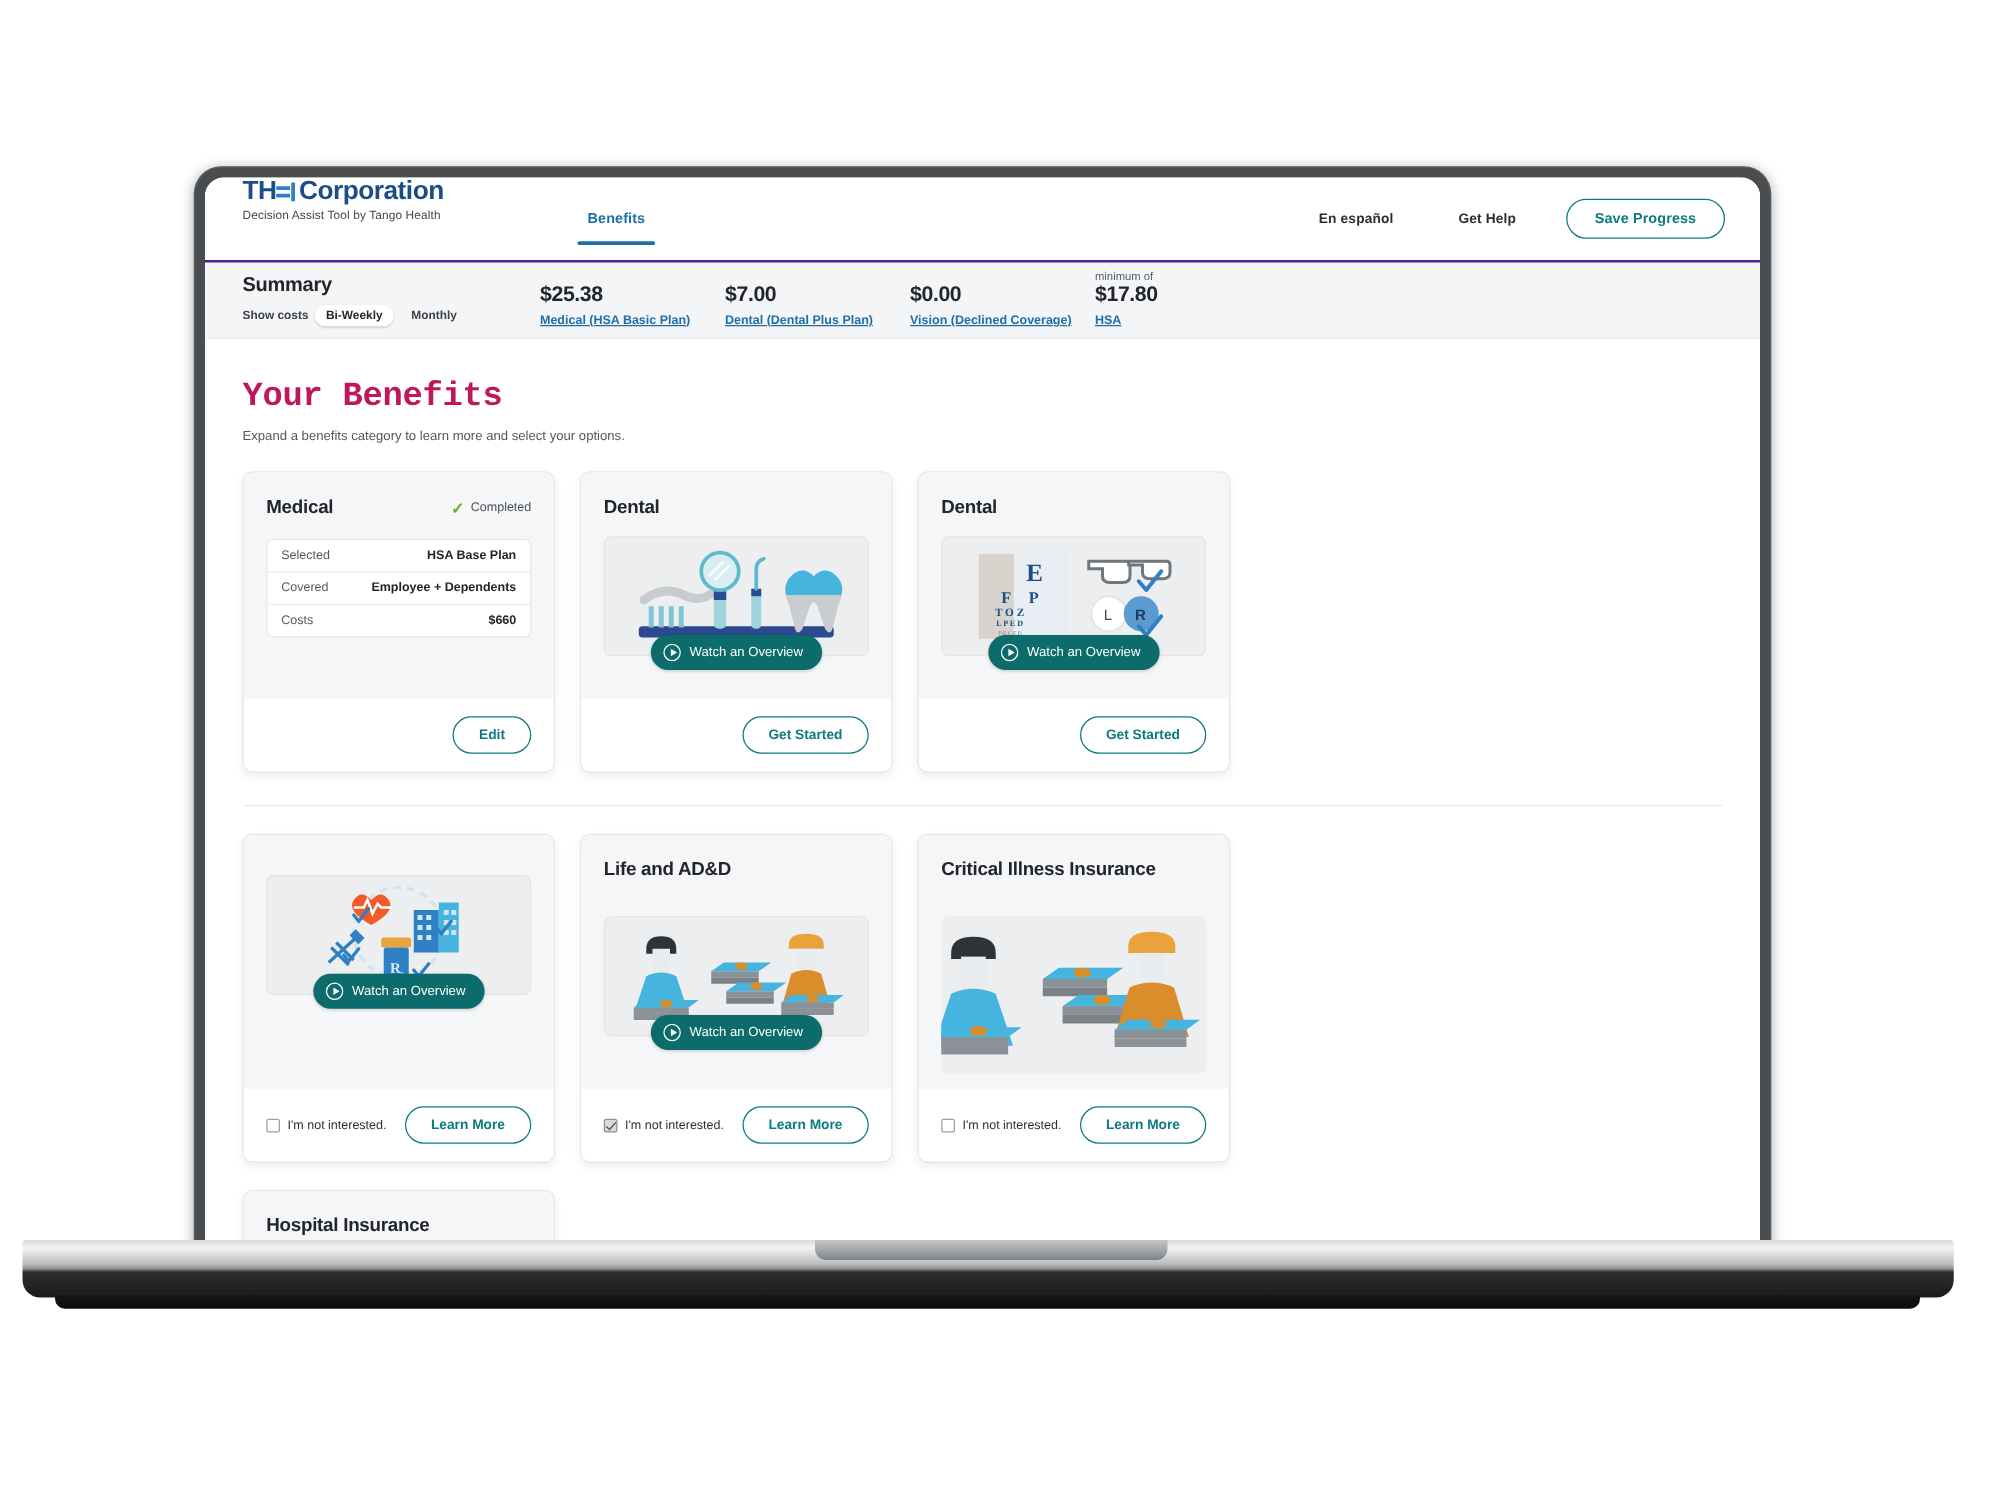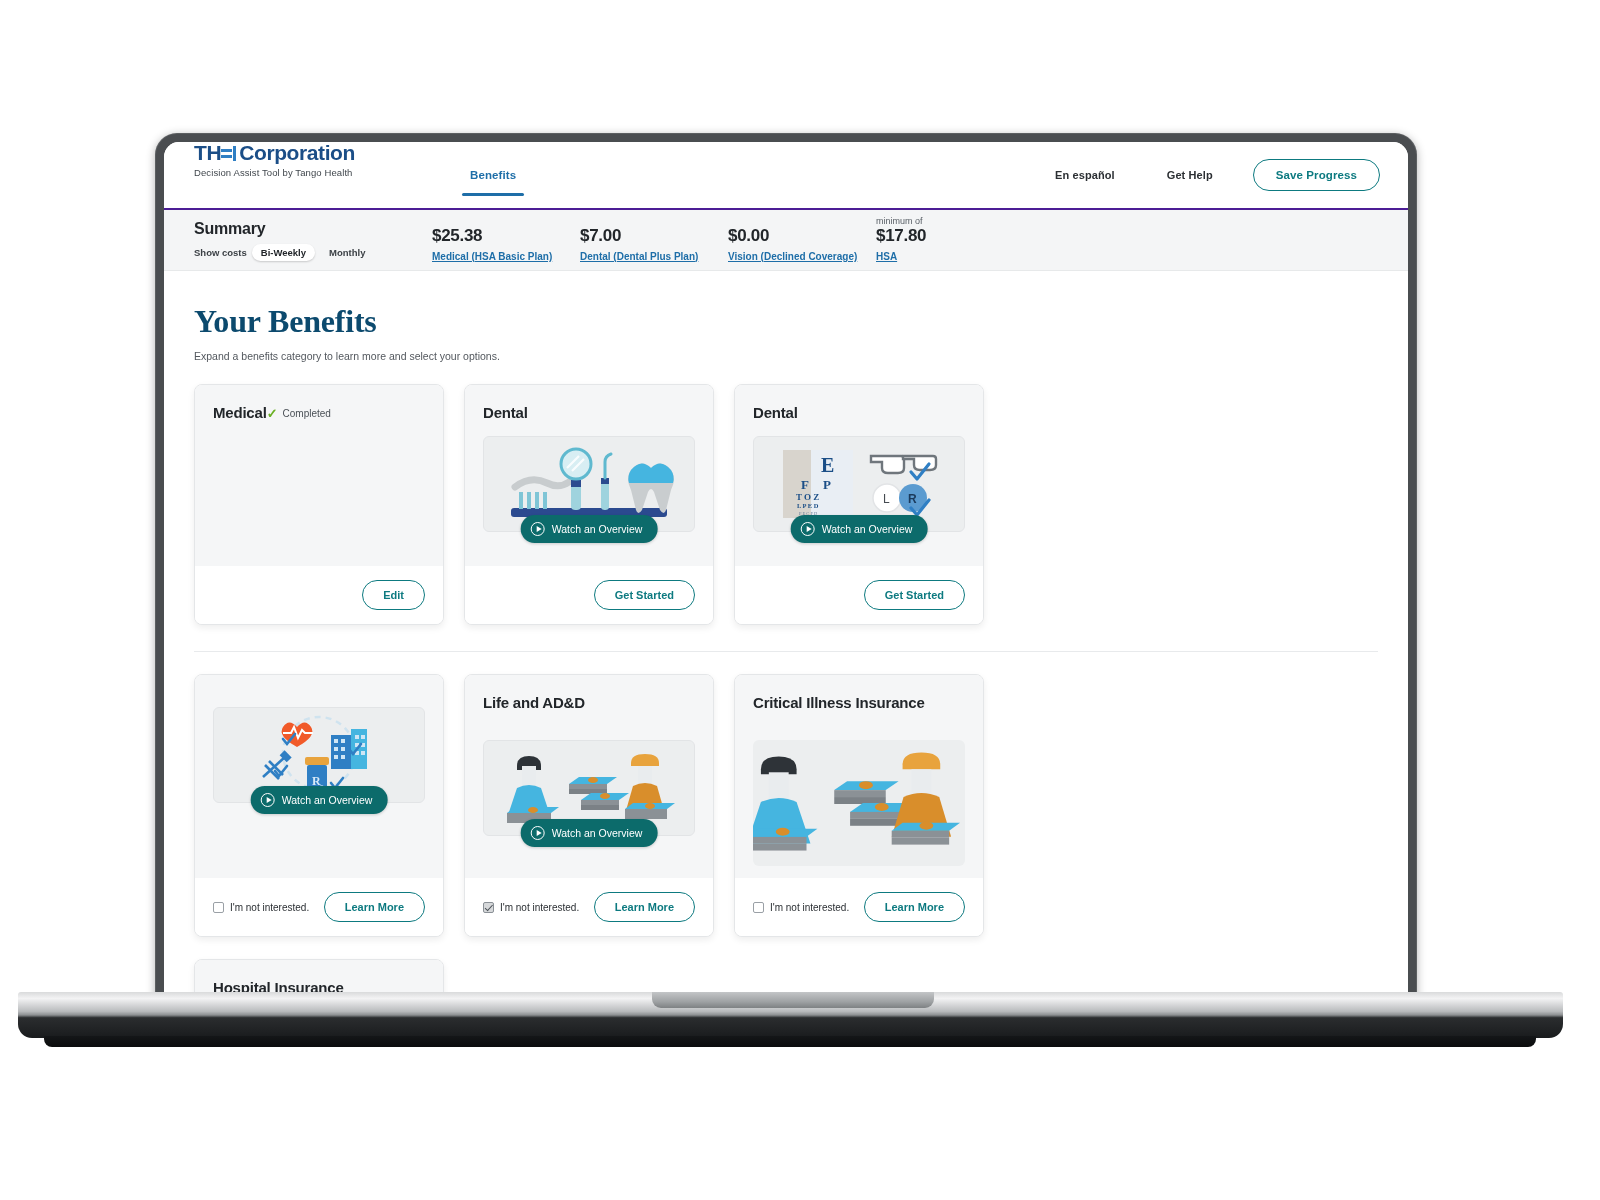--- a/index.html
+++ b/index.html
@@ -113,31 +113,31 @@
   .sum-item.hsa { width: auto; }
   .sum-minlabel { font-size: 9px; color: #5a6067; margin-bottom: 0px; }
   .sum-amount { font-size: 17px; font-weight: 700; color: #22262a; letter-spacing: -.3px; line-height: 1.15; }
   .sum-link {
     font-size: 10px; font-weight: 700; color: #1e6ea8; text-decoration: underline;
     cursor: pointer; margin-top: 3px; display: inline-block;
   }
 
   
   .content { padding: 32px 30px 0 30px; background: #fff; height: calc(100% - 129px); overflow: hidden; }
-  .page-title { font-family: Liberation Serif, serif; font-size: 32px; font-weight: 700; color: #0c4a6e; letter-spacing: -.2px; }
+  .page-title { font-family: Liberation Mono, monospace; font-size: 27px; font-weight: 700; color: #be185d; letter-spacing: -.2px; }
   .page-sub { font-size: 10.5px; color: #53585e; margin-top: 10px; }
 
   .grid { display: flex; gap: 20px; margin-top: 22px; }
   .card {
     width: 250px; background: #fff; border: 1px solid #e4e6e8; border-radius: 8px;
     box-shadow: 0 3px 7px rgba(0,0,0,.07); display: flex; flex-direction: column;
     overflow: hidden;
   }
   .card-body { background: #f5f6f7; padding: 18px 18px 0 18px; flex: 1; position: relative; }
-  .card-head { display: flex; align-items: flex-start; }
+  .card-head { display: flex; align-items: flex-start; justify-content: space-between; }
   .card-title { font-size: 15px; font-weight: 700; color: #22262a; letter-spacing: -.2px; line-height: 1.28; }
   .card-status { display: flex; align-items: center; gap: 5px; font-size: 10px; color: #4a5056; padding-top: 3px; }
   .check-g { color: #6ab023; font-size: 13px; font-weight: 700; }
 
   .kv { background: #fff; border: 1px solid #e4e6e8; border-radius: 5px; margin-top: 16px; }
   .kv-row { display: flex; justify-content: space-between; align-items: center; padding: 7px 11px; border-bottom: 1px solid #eceef0; }
   .kv-row:last-child { border-bottom: none; }
   .kv-k { font-size: 10px; color: #54595f; }
   .kv-v { font-size: 10px; font-weight: 700; color: #22262a; }
 
@@ -257,20 +257,34 @@
 
         <div class="grid">
 
           <div class="card">
             <div class="card-body">
               <div class="card-head">
                 <div class="card-title">Medical</div>
                 <div class="card-status">
                   <span class="check-g">✓</span>
                   <span>Completed</span>
+                </div>
+              </div>
+              <div class="kv">
+                <div class="kv-row">
+                  <span class="kv-k">Selected</span>
+                  <span class="kv-v">HSA Base Plan</span>
+                </div>
+                <div class="kv-row">
+                  <span class="kv-k">Covered</span>
+                  <span class="kv-v">Employee + Dependents</span>
+                </div>
+                <div class="kv-row">
+                  <span class="kv-k">Costs</span>
+                  <span class="kv-v">$660</span>
                 </div>
               </div>
               <div style="height:38px"></div>
             </div>
             <div class="card-foot">
               <button class="btn-out">Edit</button>
             </div>
           </div>
 
           <div class="card">

